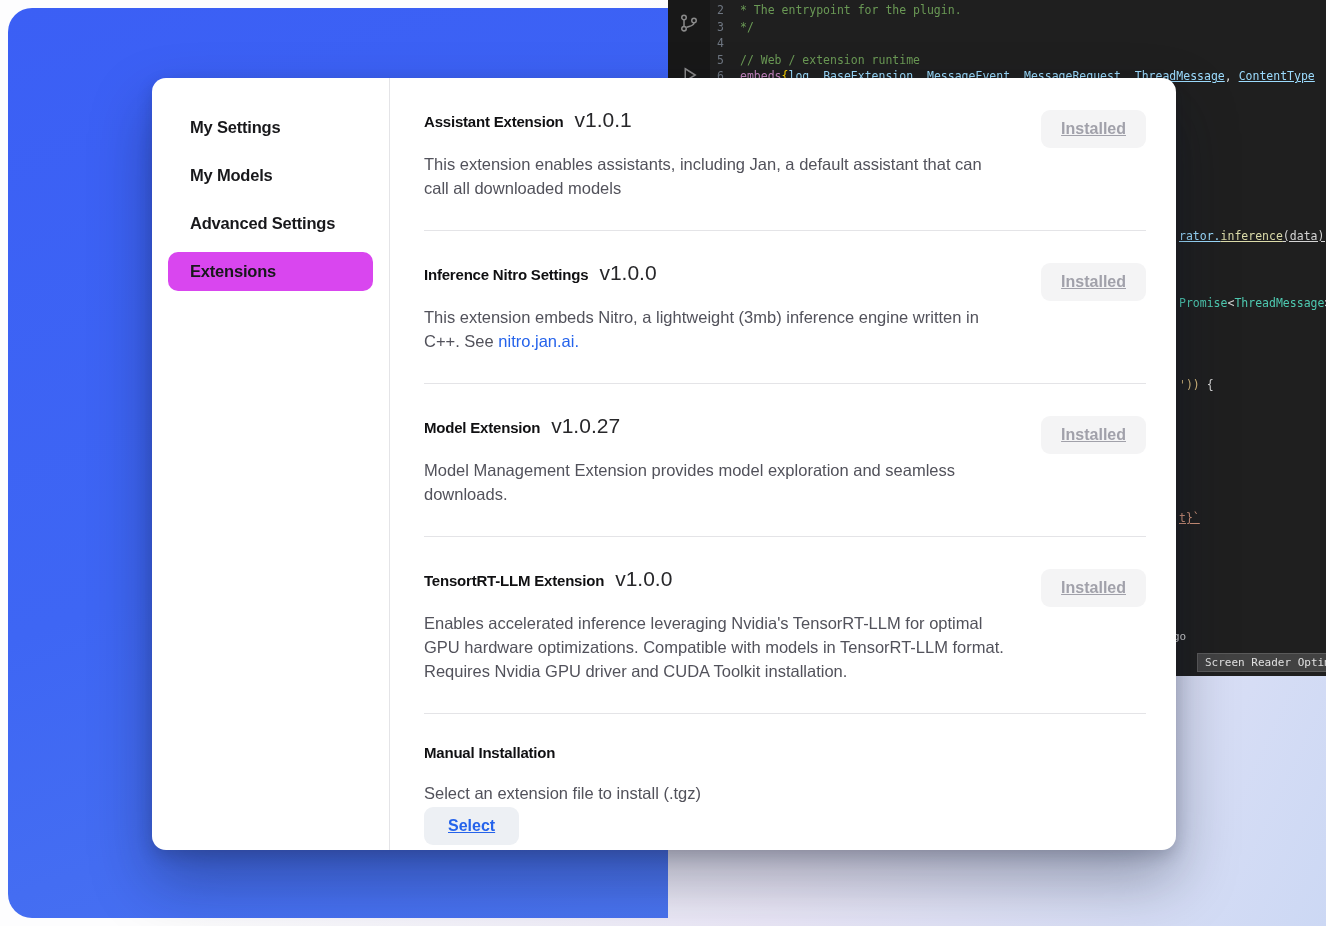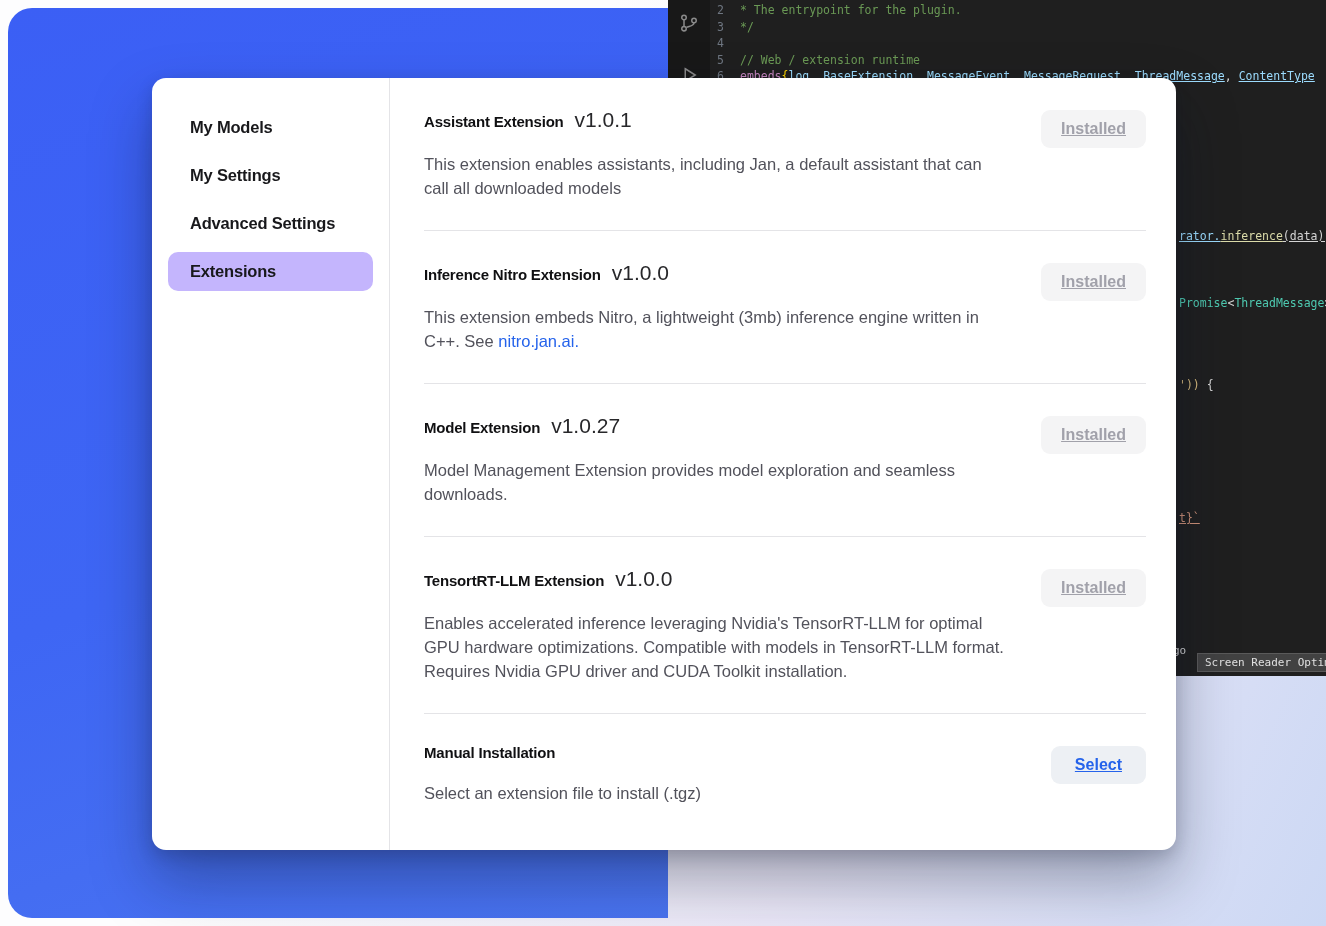--- a/index.html
+++ b/index.html
@@ -30,21 +30,21 @@
   .tok-brace { color:#ffd700; }
   .tok-plain { color:#d4d4d4; }
   .imp { color:#9cdcfe; text-decoration:underline; }
   .frag { position:absolute; left:511px; white-space:nowrap; }
   .tok-var { color:#9cdcfe; }
   .tok-fn { color:#dcdcaa; }
   .tok-type { color:#4ec9b0; }
   .tok-str { color:#ce9178; }
   .tok-gold { color:#d7ba7d; }
   .u { text-decoration:underline; }
-  .status-left { position:absolute; left:505px; top:630px; color:#d4d4d4; font-size:11px;margin-top:14px; }
+  .status-left { position:absolute; left:505px; top:630px; color:#d4d4d4; font-size:11px; }
   .sr-notice {
     position:absolute; left:529px; top:653px; width:200px;
     background:#424242; border:1px solid #5a5a5a; color:#e0e0e0;
     font-size:11px; padding:2px 7px; white-space:nowrap; overflow:hidden;
   }
 
   
   .blue-panel {
     position:absolute; left:8px; top:8px; width:660px; height:910px;
     border-radius:24px 0 0 24px;
@@ -60,28 +60,28 @@
   }
   .sidebar {
     width:238px; flex:none; border-right:1px solid #e4e4e7;
     padding:30px 16px 0 16px;
   }
   .nav-item {
     padding:10px 22px; margin-bottom:9px; border-radius:10px;
     font-size:16.5px; font-weight:700; color:#18181b; cursor:pointer;
     letter-spacing:-.2px;
   }
-  .nav-item.active { background:#c4b5fd; }
+  .nav-item.active { background:#d946ef; }
 
   .content { flex:1; padding:0 30px 0 34px; }
   .ext-row {
     display:flex; justify-content:space-between; align-items:flex-start;
     padding:30px 0; border-bottom:1px solid #e4e4e7;
   }
-  .ext-row.last { border-bottom:none; }
+  .ext-row.last { border-bottom:none;flex-direction:column; }
   .ext-info { width:585px; }
   .ext-title-line { display:flex; align-items:baseline; gap:11px; }
   .ext-title { font-size:15px; font-weight:700; color:#101012; letter-spacing:-.2px; }
   .ext-version { font-size:21px; font-weight:400; color:#27272a; }
   .ext-desc { margin-top:20px; font-size:16.5px; line-height:24px; color:#52525b; }
   .ext-link { color:#2563eb; text-decoration:none; cursor:pointer; }
   .btn {
     flex:none; border:none; border-radius:9px; font-family:inherit;
     font-size:16px; font-weight:600; padding:10px 20px; cursor:pointer; margin-top:2px;text-decoration:underline;
   }
@@ -149,43 +149,43 @@
 
     <span class="status-left">go</span>
     <div class="sr-notice">Screen Reader Optimize</div>
   </div>
 
   <div class="blue-panel"></div>
 
   <div class="modal">
 
     <div class="sidebar">
+      <div class="nav-item">My Settings</div>
       <div class="nav-item">My Models</div>
-      <div class="nav-item">My Settings</div>
       <div class="nav-item">Advanced Settings</div>
       <div class="nav-item active">Extensions</div>
     </div>
 
     <div class="content">
 
       <div class="ext-row">
         <div class="ext-info">
           <div class="ext-title-line">
             <span class="ext-title">Assistant Extension</span>
             <span class="ext-version">v1.0.1</span>
           </div>
           <div class="ext-desc">This extension enables assistants, including Jan, a default assistant that can call all downloaded models</div>
         </div>
         <button class="btn btn-installed">Installed</button>
       </div>
 
       <div class="ext-row">
         <div class="ext-info">
           <div class="ext-title-line">
-            <span class="ext-title">Inference Nitro Extension</span>
+            <span class="ext-title">Inference Nitro Settings</span>
             <span class="ext-version">v1.0.0</span>
           </div>
           <div class="ext-desc"><span>This extension embeds Nitro, a lightweight (3mb) inference engine written in C++. See </span><a class="ext-link">nitro.jan.ai.</a></div>
         </div>
         <button class="btn btn-installed">Installed</button>
       </div>
 
       <div class="ext-row">
         <div class="ext-info">
           <div class="ext-title-line">

